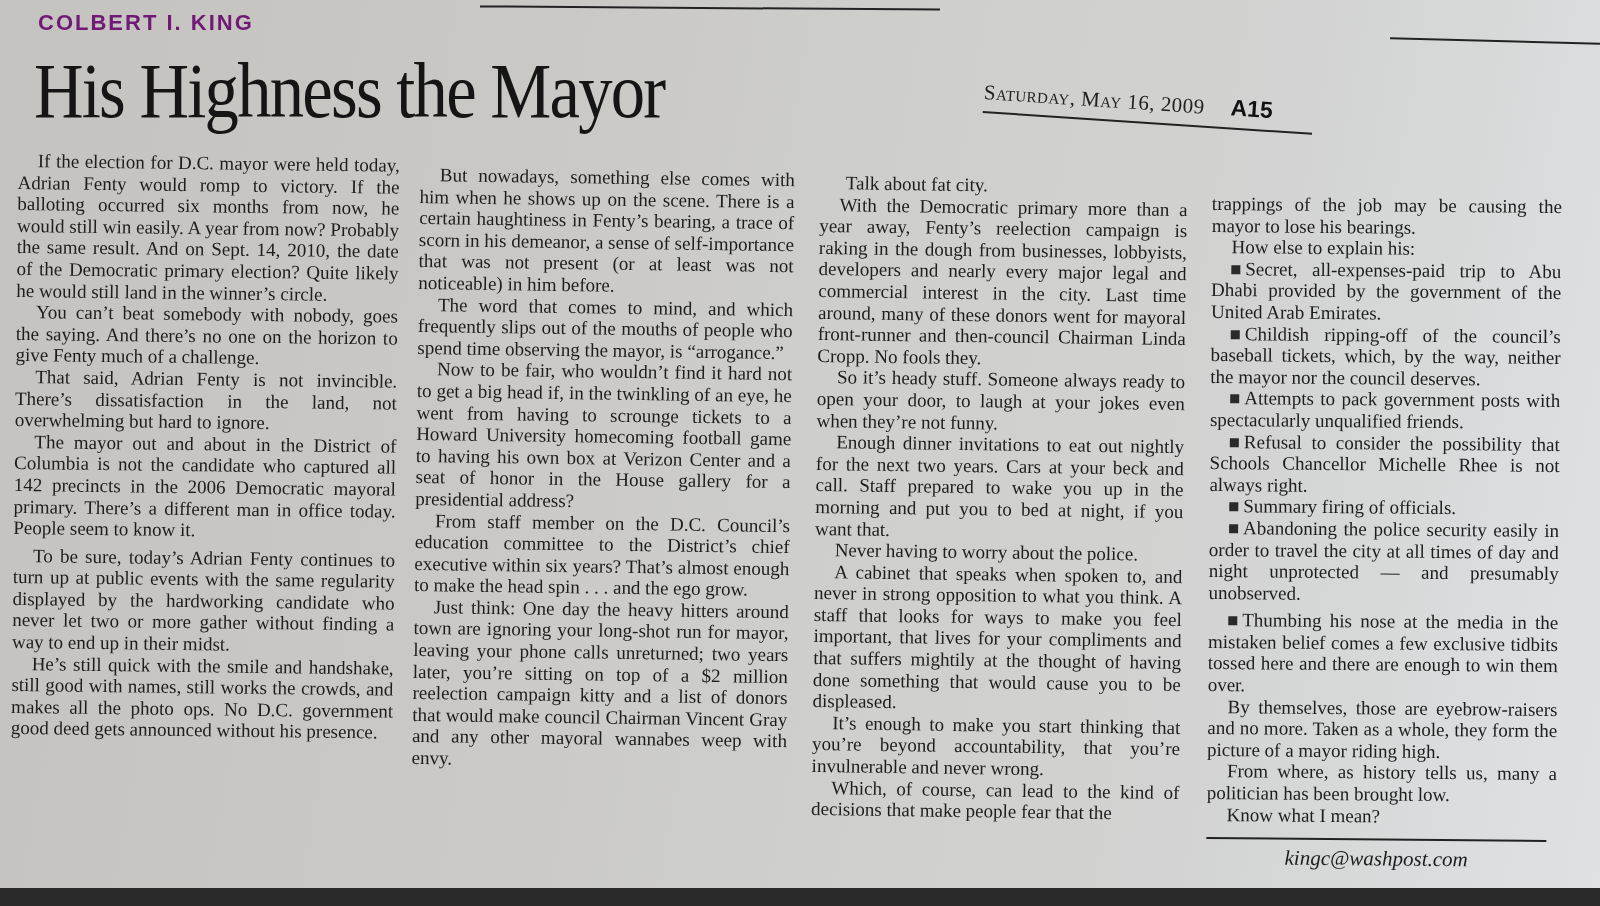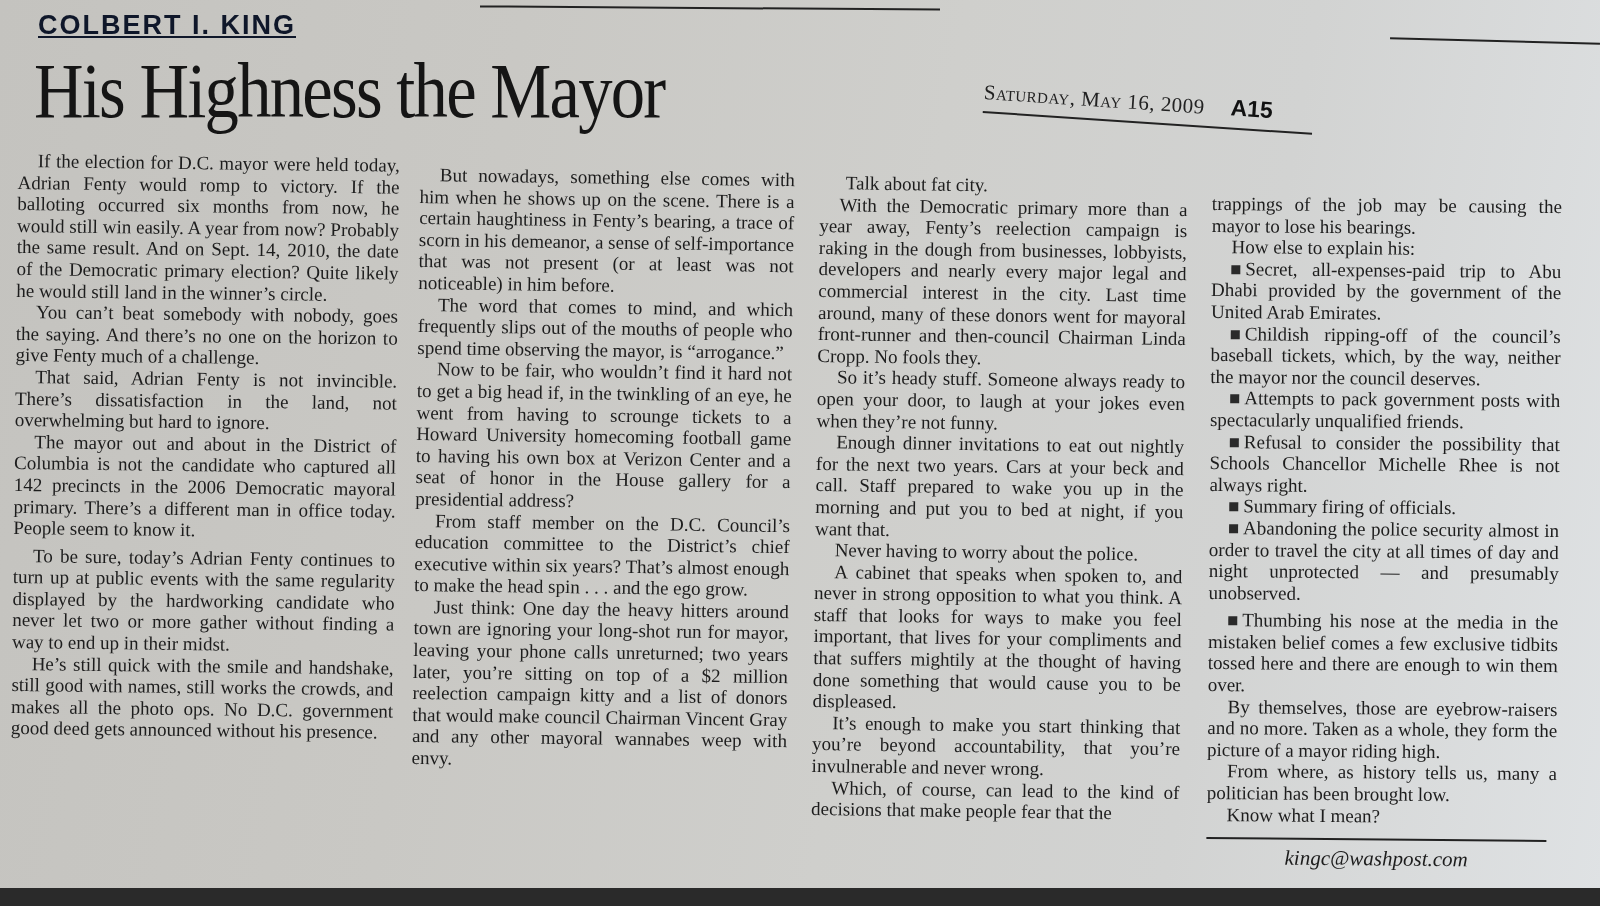--- a/index.html
+++ b/index.html
@@ -10,21 +10,21 @@
     color:#1d1d1d;
   }
   .paper{
     position:absolute;left:0;top:0;width:1600px;height:906px;
     background:linear-gradient(100deg,#c4c3bf 0%,#c9c8c4 30%,#cfcfcc 55%,#d2d3d2 75%,#dfe2e4 100%);
   }
   .bottom-edge{position:absolute;left:0;top:888px;width:1600px;height:18px;background:#2a2a2a;}
   .byline{
     position:absolute;left:38px;top:10px;
     font-family:"Liberation Sans","DejaVu Sans",sans-serif;
-    font-weight:bold;font-size:27px;letter-spacing:2px;color:#0f172a;text-decoration:underline;
+    font-weight:bold;font-size:22px;letter-spacing:2px;color:#701a75;
   }
   .headline{
     position:absolute;left:34px;top:46px;
     font-family:"Liberation Serif","DejaVu Serif",serif;
     font-size:78px;line-height:90px;letter-spacing:-2px;
     transform:scaleX(0.88);transform-origin:left top;
     color:#151515;white-space:nowrap;
   }
   .top-rule{position:absolute;left:480px;top:7px;width:460px;height:2px;background:#222;transform:rotate(0.4deg);}
   .top-rule-right{position:absolute;left:1390px;top:40px;width:210px;height:2px;background:#222;transform:rotate(1.5deg);}
@@ -93,21 +93,21 @@
 </div>
 
 <div class="col" id="c4">
   <p style="text-indent:0">trappings of the job may be causing the mayor to lose his bearings.</p>
   <p>How else to explain his:</p>
   <p class="bullet"><span class="sq"></span><span>Secret, all-expenses-paid trip to Abu Dhabi provided by the government of the United Arab Emirates.</span></p>
   <p class="bullet"><span class="sq"></span><span>Childish ripping-off of the council’s baseball tickets, which, by the way, neither the mayor nor the council deserves.</span></p>
   <p class="bullet"><span class="sq"></span><span>Attempts to pack government posts with spectacularly unqualified friends.</span></p>
   <p class="bullet"><span class="sq"></span><span>Refusal to consider the possibility that Schools Chancellor Michelle Rhee is not always right.</span></p>
   <p class="bullet"><span class="sq"></span><span>Summary firing of officials.</span></p>
-  <p class="bullet"><span class="sq"></span><span>Abandoning the police security almost in order to travel the city at all times of day and night unprotected — and presumably unobserved.</span></p>
+  <p class="bullet"><span class="sq"></span><span>Abandoning the police security easily in order to travel the city at all times of day and night unprotected — and presumably unobserved.</span></p>
   <p class="bullet" style="margin-top:6px"><span class="sq"></span><span>Thumbing his nose at the media in the mistaken belief comes a few exclusive tidbits tossed here and there are enough to win them over.</span></p>
   <p>By themselves, those are eyebrow-raisers and no more. Taken as a whole, they form the picture of a mayor riding high.</p>
   <p>From where, as history tells us, many a politician has been brought low.</p>
   <p>Know what I mean?</p>
   <div class="sig-rule"></div>
   <div class="sig">kingc@washpost.com</div>
 </div>
 
 <div class="bottom-edge"></div>
 

